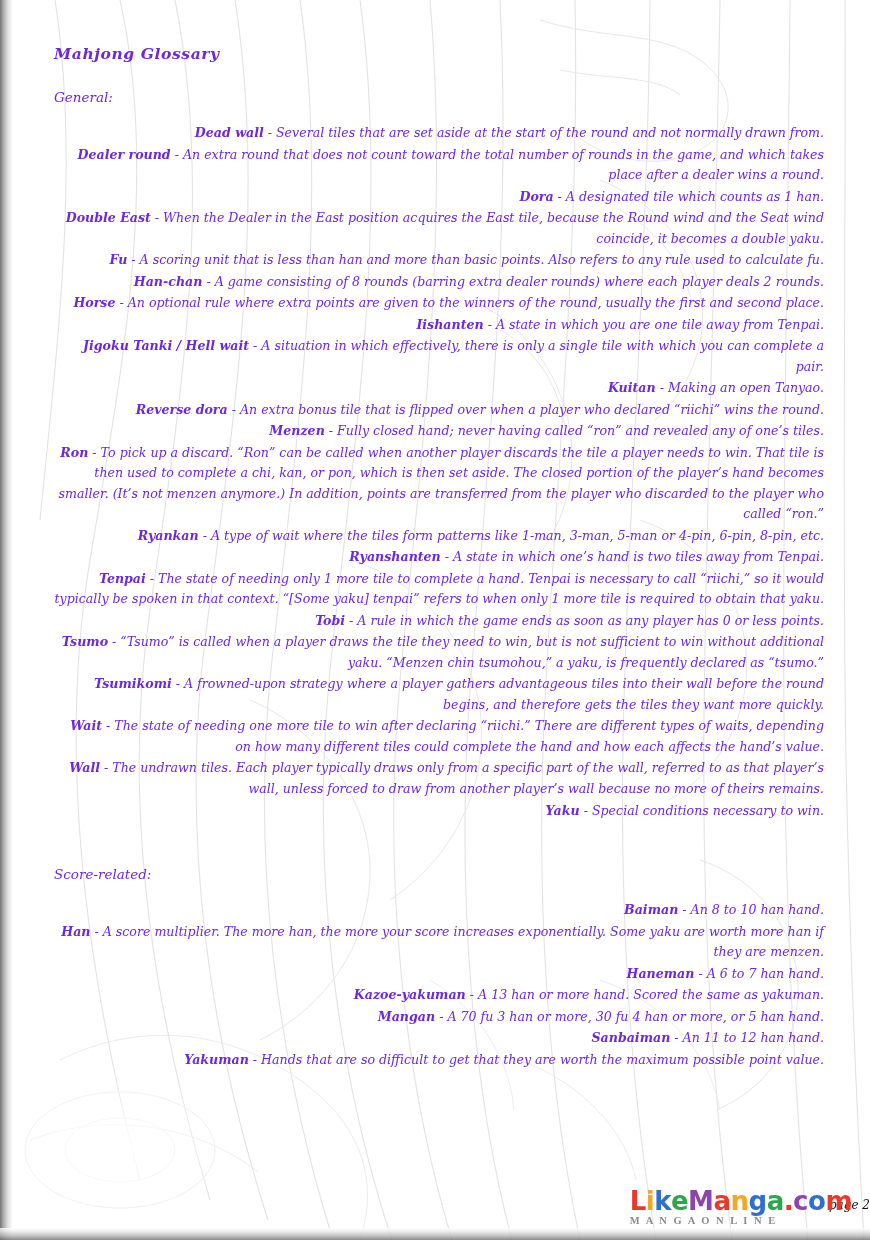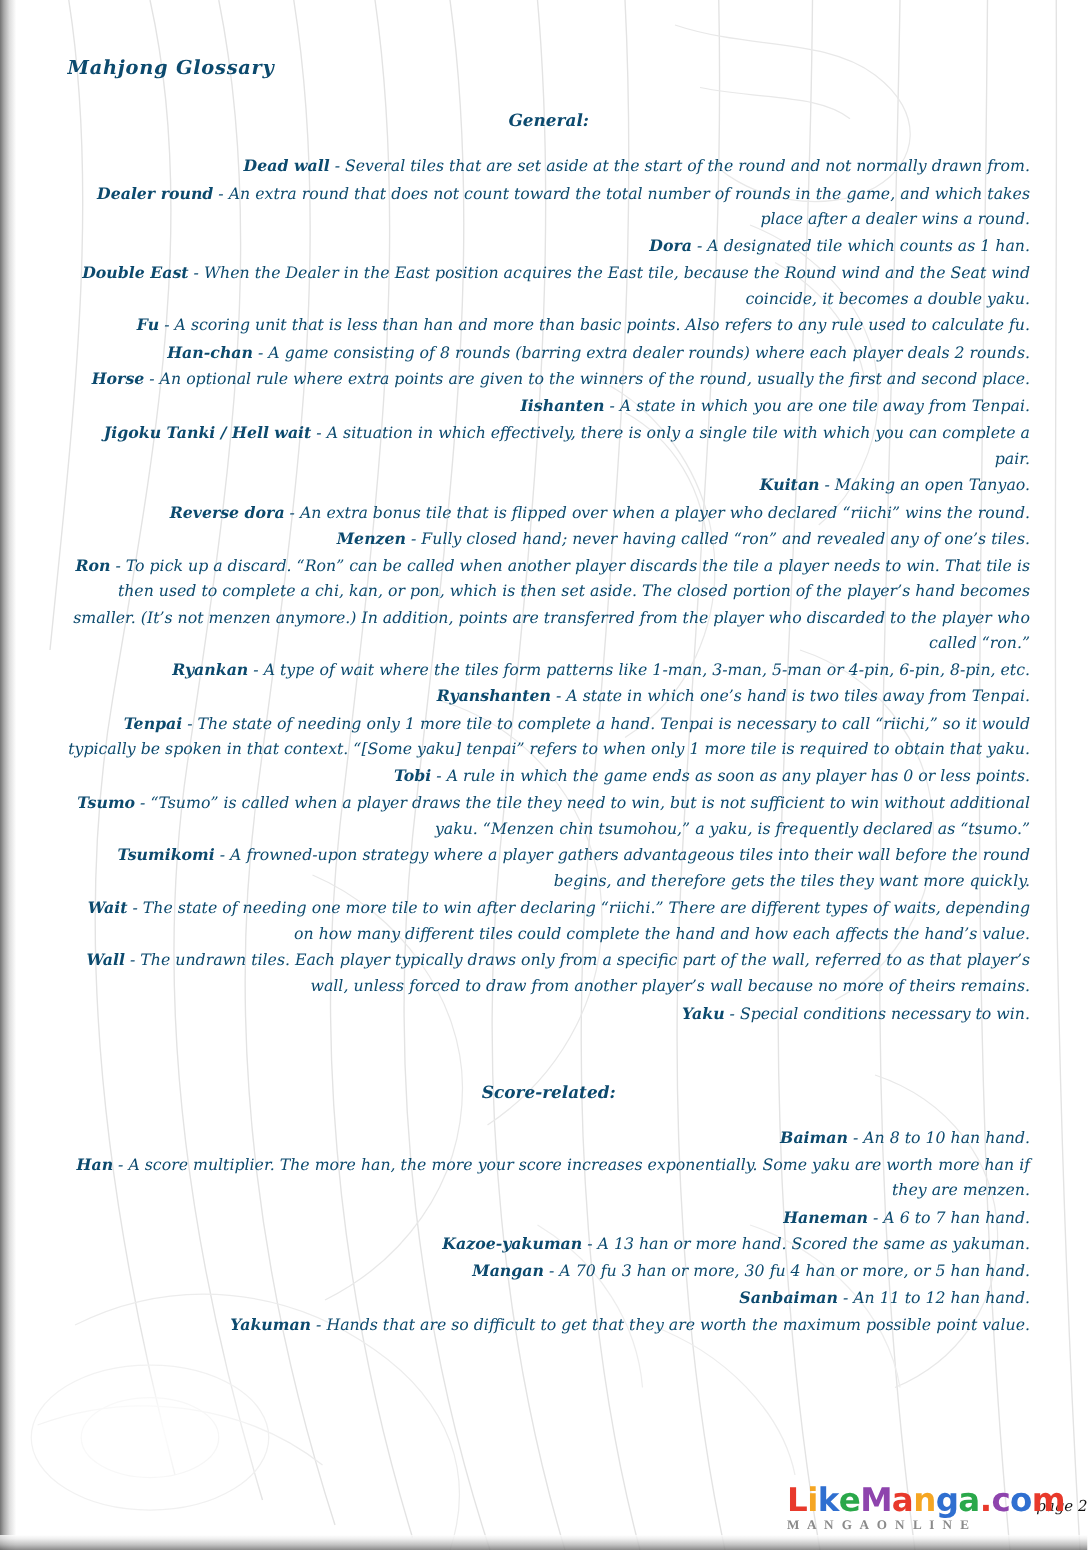--- a/index.html
+++ b/index.html
@@ -47,39 +47,38 @@
     opacity: .8;
   }
 
   
   #content {
     position: absolute;
     left: 54px;
     top: 44px;
     width: 770px;
     z-index: 3;
-    color: #0c4a6e;
+    color: #6d28d9;
   }
 
   .doc-title {
     font-family: "DejaVu Serif", serif;
     font-style: italic;
     font-weight: bold;
     font-size: 15.5px;
     letter-spacing: .6px;
     margin: 0 0 26px 0;
   }
 
   .section-head {
     font-family: "DejaVu Serif", serif;
     font-style: italic;
-    font-weight: bold;
+    font-weight: normal;
     font-size: 13.5px;
     margin: 0 0 18px 0;
-    text-align: center;
   }
 
   .entry {
     font-size: 12.6px;
     line-height: 1.63;
     font-style: italic;
     margin: 0 0 1px 0;
     text-align: right;
   }
   .entry .term {

